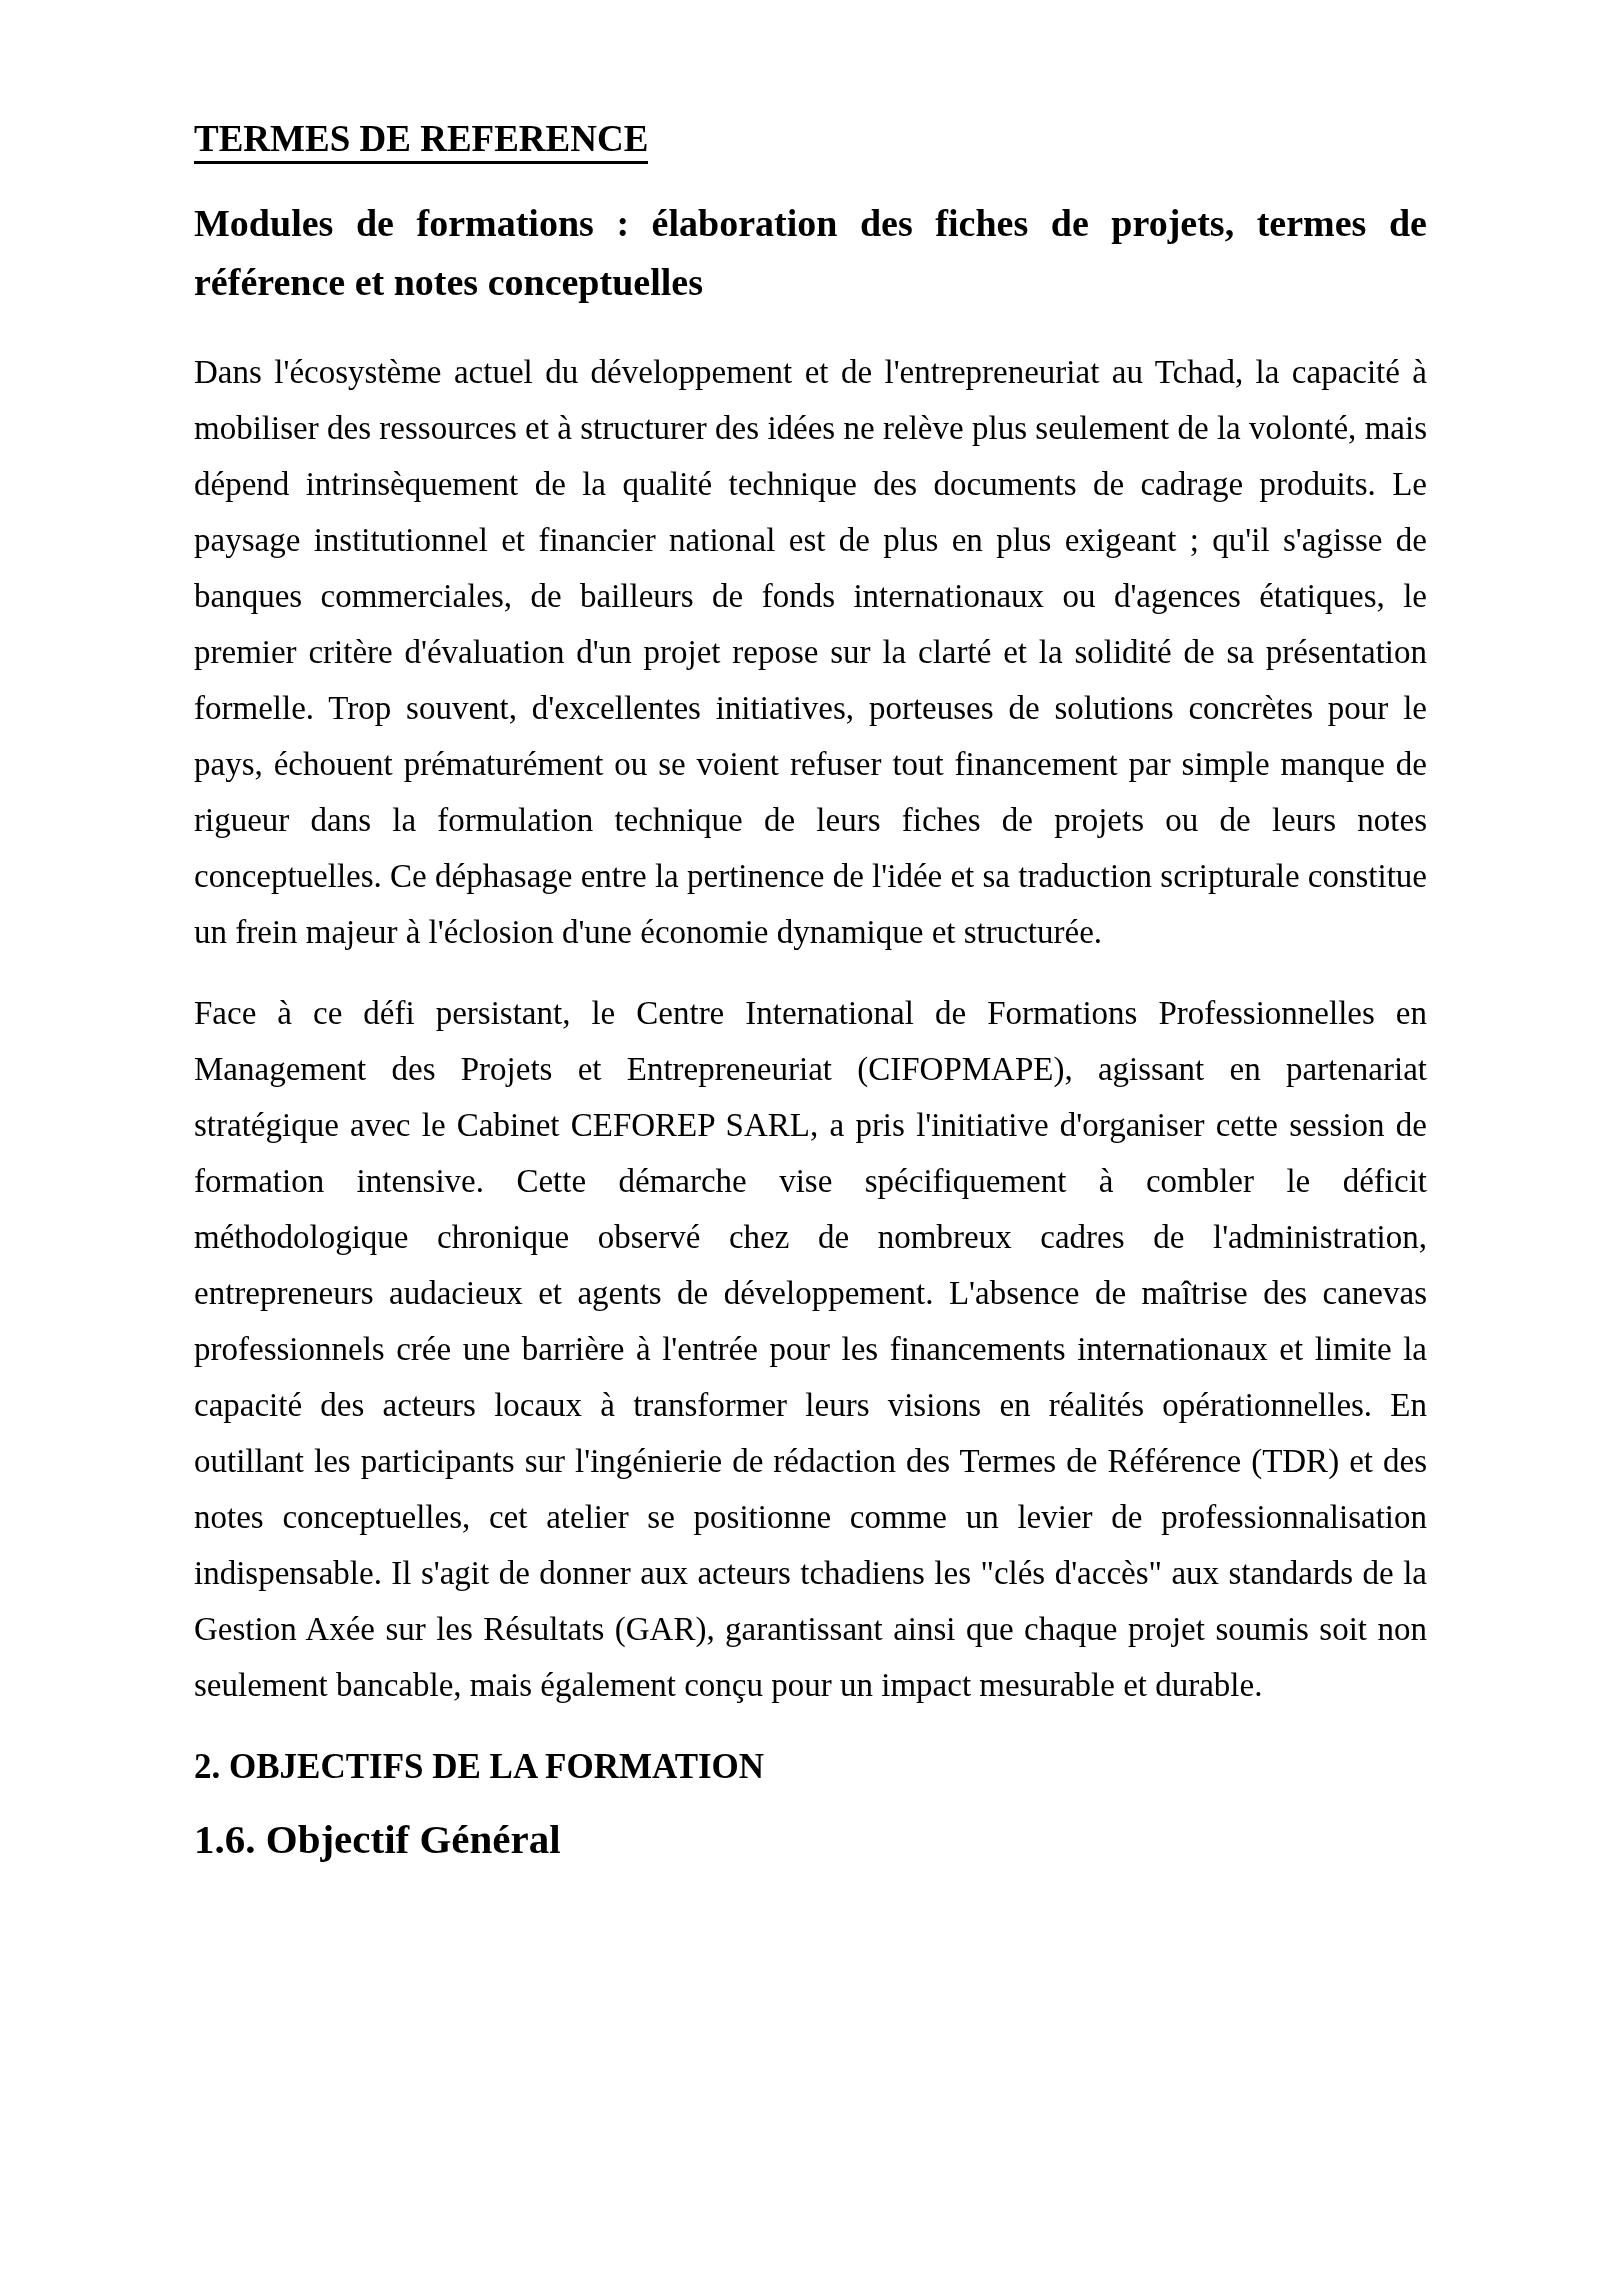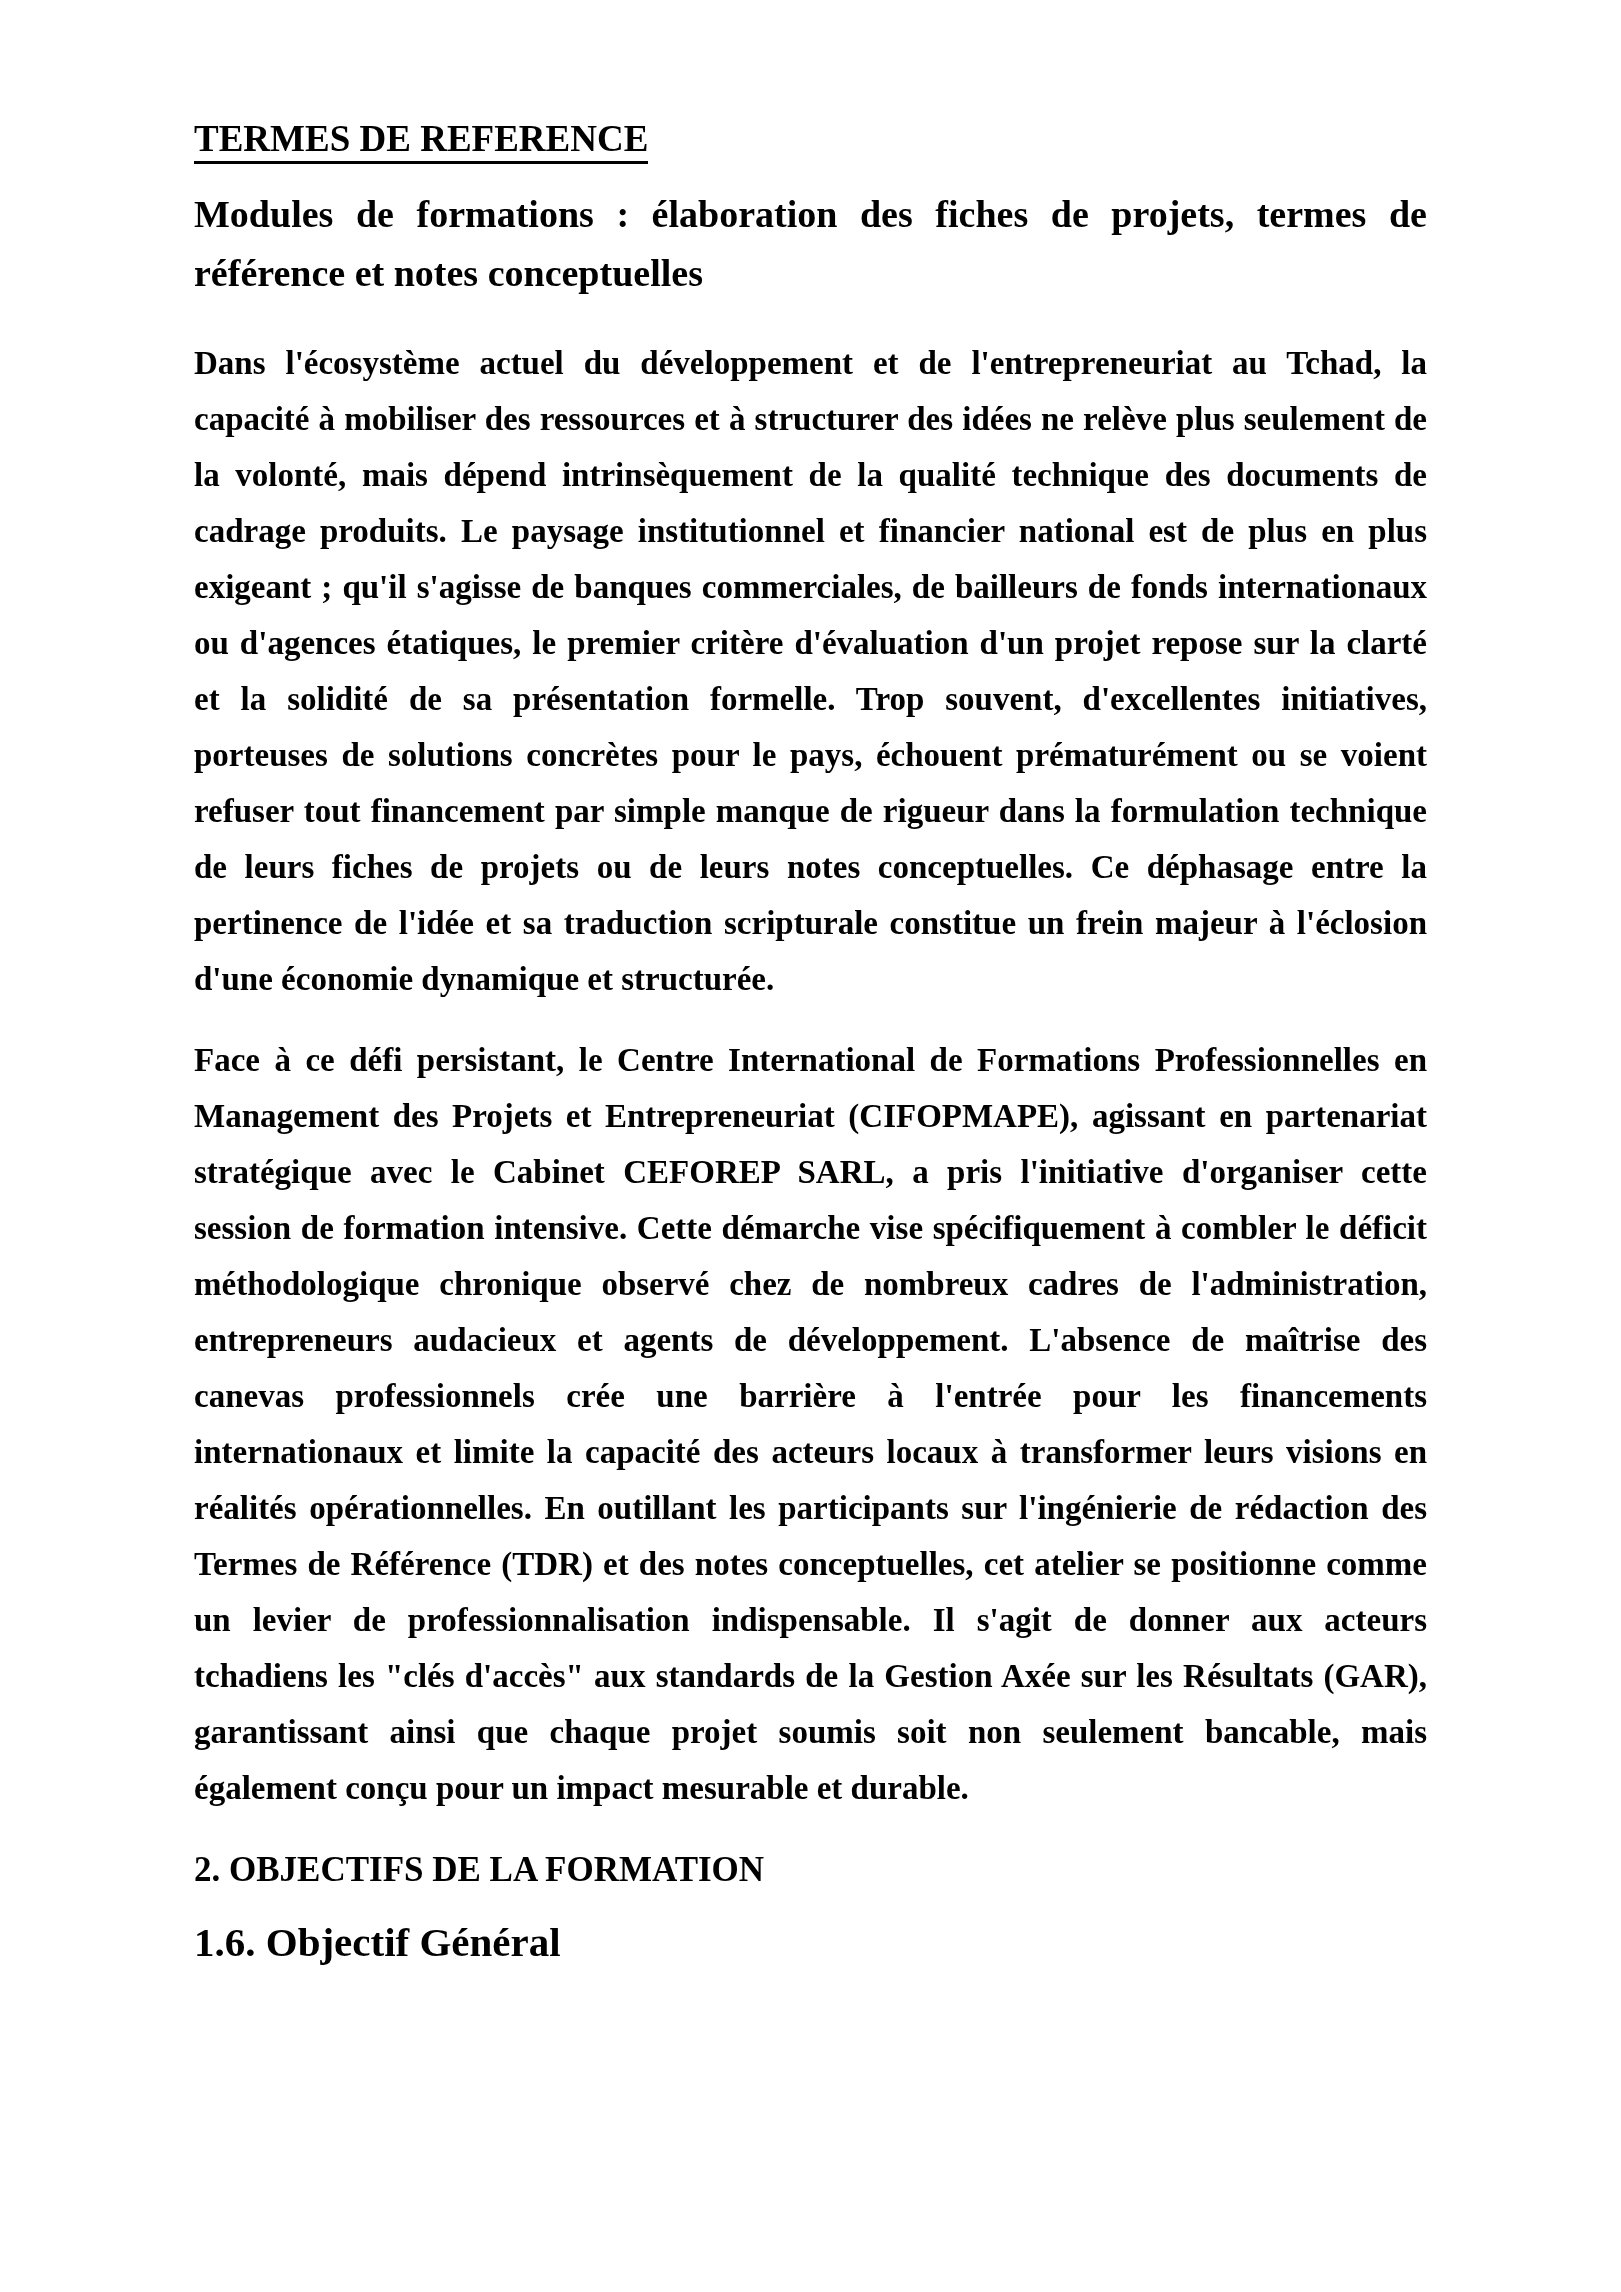--- a/index.html
+++ b/index.html
@@ -25,39 +25,38 @@
     margin: 0;
   }
   .doc-title .u {
     border-bottom: 3.9px solid #000;
     padding-bottom: 2px;
   }
   .doc-subtitle {
     font-size: 38px;
     line-height: 59px;
     font-weight: bold;
-    margin: 24px 0 0 0;
+    margin: 33px 0 0 0;
     text-align: justify;
   }
   .section1-heading {
     font-size: 37px;
     line-height: 45px;
     font-weight: bold;
     margin: 18.6px 0 0 0;
   }
   .section1-heading .h-num {
     display: inline-block;
     width: 100px;
   }
   .body-para {
     font-size: 33px;
     line-height: 56px;
     margin: 32px 0 0 0;
     text-align: justify;
-    font-weight: bold;
   }
   .body-para.second {
     margin-top: 24.5px;
   }
   .section2-heading {
     font-size: 35px;
     line-height: 49px;
     font-weight: bold;
     margin: 29px 0 0 0;
   }

